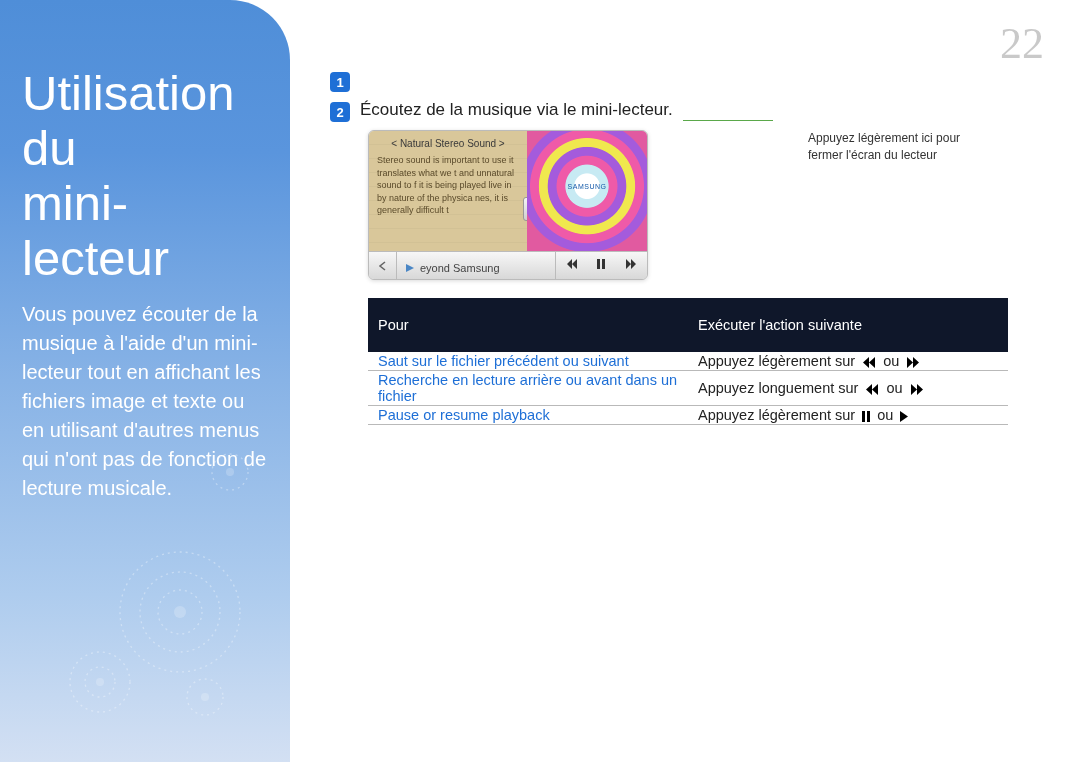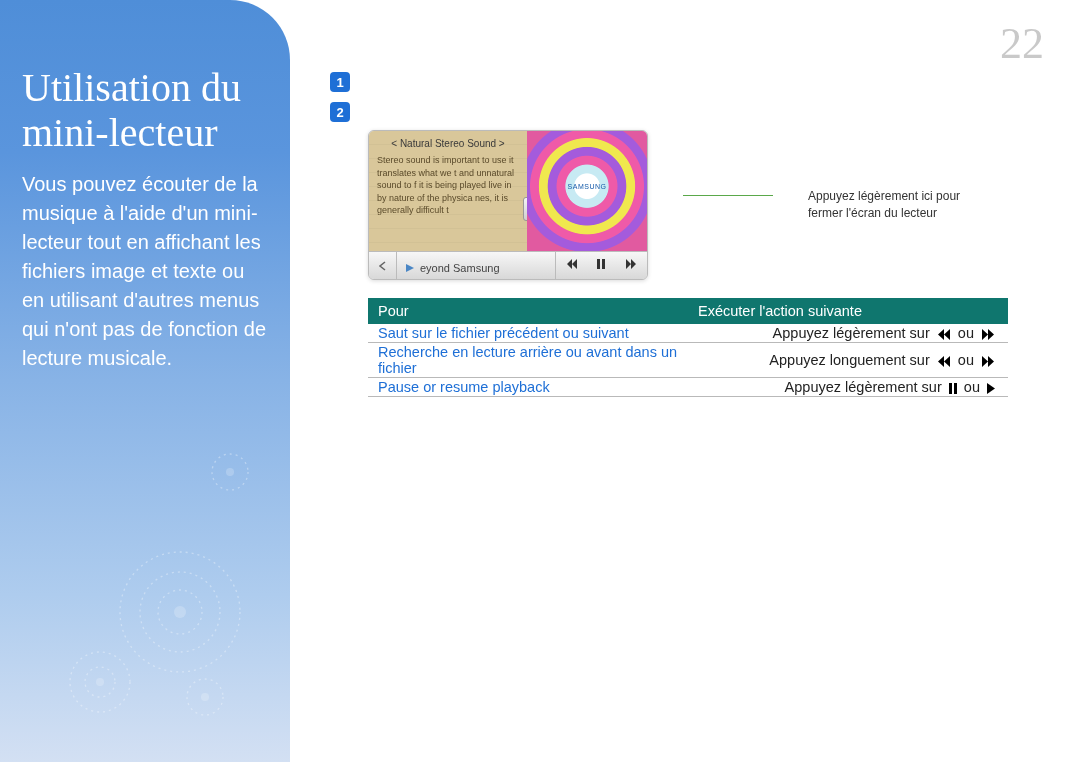--- a/index.html
+++ b/index.html
@@ -25,23 +25,23 @@
     left: 0;
     top: 0;
     width: 290px;
     height: 762px;
     background: linear-gradient(180deg, #4f8ed8 0%, #5a95dd 20%, #88b3e6 50%, #aeccee 78%, #d3e0f3 100%);
     border-top-right-radius: 60px;
     padding: 66px 18px 0 22px;
     color: #fff;
   }
   .sidebar h1 {
-    font-family: Liberation Serif, serif;
+    font-family: Liberation Sans, sans-serif;
     font-weight: 400;
-    font-size: 40px;
+    font-size: 49px;
     line-height: 1.12;
     margin-bottom: 14px;
   }
   .sidebar p {
     font-size: 20px;
     line-height: 1.45;
   }
   .circles {
     position: absolute;
     left: 60px;
@@ -80,21 +80,21 @@
     margin-top: 2px;
   }
   .music-icon {
     display: inline-block;
     font-size: 16px;
     color: #333;
     vertical-align: middle;
   }
   .figure-row {
     display: flex;
-    align-items: center;
+    align-items: flex-start;
     gap: 35px;
     margin: 4px 0 18px 38px;
   }
   .mini-player {
     width: 280px;
     border: 1px solid #bbb;
     border-radius: 6px;
     overflow: hidden;
     background: #eee;
     box-shadow: 0 1px 4px rgba(0,0,0,0.15);
@@ -184,33 +184,33 @@
     max-width: 160px;
   }
 
   table.actions {
     width: 640px;
     border-collapse: collapse;
     font-size: 14.5px;
     margin-left: 38px;
   }
   table.actions th {
-    background: #0f766e;
+    background: #0f172a;
     color: #fff;
     font-weight: 400;
     text-align: left;
-    padding: 5px 10px;
+    padding: 19px 10px;
   }
   table.actions td {
     padding: 1px 10px;
     border-bottom: 1px solid #b9b9b9;
     vertical-align: middle;
   }
   table.actions td.left { color: #1e6fd6; width: 50%; }
-  table.actions td.right { color: #222; text-align: right; }
+  table.actions td.right { color: #222; }
   .ctl-icon {
     display: inline-flex;
     vertical-align: middle;
     margin: 0 2px;
   }
 </style>
 </head>
 <body>
 
 <div class="page-number">22</div>
@@ -244,20 +244,21 @@
 </div>
 
 <div class="content">
 
   <div class="step">
     <span class="step-badge">1</span>
   </div>
 
   <div class="step">
     <span class="step-badge">2</span>
+    <span>Écoutez de la musique via le mini-lecteur.</span>
   </div>
 
   <div class="figure-row">
     <div class="mini-player">
       <div class="mp-top">
         <div class="mp-text-pane">
           <div class="mp-text-title">&lt; Natural Stereo Sound &gt;</div>
           <div>Stereo sound is important to use it translates what we t and unnatural sound to f it is being played live in by nature of the physica nes, it is generally difficult t</div>
           <div class="mp-scroll-handle"></div>
         </div>

